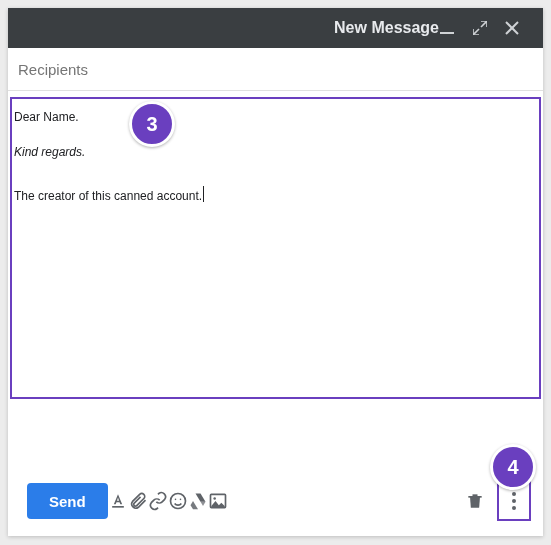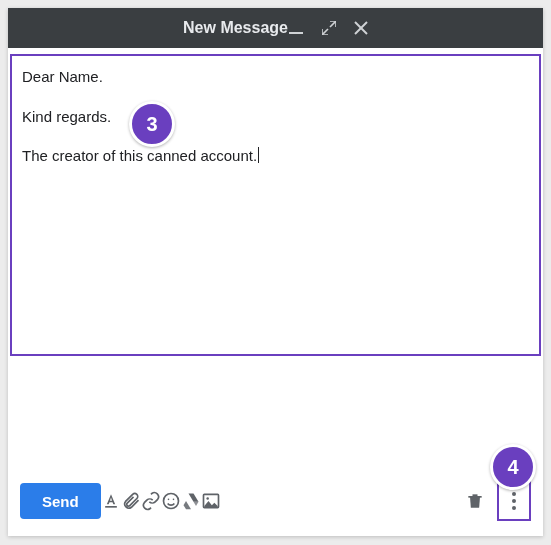--- a/index.html
+++ b/index.html
@@ -1,29 +1,29 @@
 <!DOCTYPE html>
 <html><head>
 <meta charset="utf-8">
 <style>
   html,body{margin:0;padding:0;font-family:Arial,Helvetica,sans-serif;background:#ececec;}
   .stage{width:551px;height:545px;position:relative;background:#ececec;}
   .window{position:absolute;left:8px;top:8px;width:535px;height:528px;background:#fff;box-shadow:0 1px 4px rgba(0,0,0,0.2);}
-  .titlebar{background:#3a3e41;height:40px;display:flex;align-items:center;justify-content:center;padding:0 24px;color:#e8eaed;}
+  .titlebar{background:#3a3e41;height:40px;display:flex;align-items:center;justify-content:flex-end;padding:0 24px;color:#e8eaed;}
   .titlebar .title{font-size:16px;font-weight:600;}
   .titlebar .controls{display:flex;align-items:center;gap:18px;color:#cfd2d5;}
   .titlebar .controls span, .titlebar .controls svg{cursor:pointer;}
   .field{height:42px;display:flex;align-items:center;padding:0 10px;border-bottom:1px solid #e0e0e0;color:#757575;font-size:15px;}
   .body-wrap{padding:6px 2px 0 2px;}
-  .body{border:2px solid #6a3fbf;margin:0 0 0 0;padding:10px 10px 12px 10px;min-height:276px;font-size:15px;color:#202124;line-height:1.45;position:relative;}
+  .body{border:2px solid #6a3fbf;margin:0 0 0 0;padding:10px 10px 12px 2px;min-height:276px;font-size:12px;color:#202124;line-height:1.45;position:relative;}
   .body p{margin:0 0 18px 0;}
-  .body p.tight{margin-bottom:17px;}
+  .body p.tight{margin-bottom:24px;font-style:italic;}
   .caret{display:inline-block;width:1px;height:16px;background:#202124;vertical-align:-2px;margin-left:1px;}
   .toolbar{position:absolute;left:0;right:0;bottom:0;height:62px;display:flex;align-items:center;justify-content:space-between;padding:0 12px 4px 12px;}
-  .toolbar-left{display:flex;align-items:center;}
+  .toolbar-left{display:flex;align-items:center;margin-left:7px;}
   .send-btn{background:#2b7de9;color:#fff;border:none;border-radius:4px;height:36px;padding:0 22px;font-size:15px;font-weight:600;cursor:pointer;}
   .icon{width:20px;height:20px;color:#5f6368;display:inline-flex;align-items:center;justify-content:center;}
   .toolbar-right{display:flex;align-items:center;gap:12px;}
   .more-box{border:2px solid #6a3fbf;width:30px;height:36px;display:flex;align-items:center;justify-content:center;}
   .badge{position:absolute;width:40px;height:40px;border-radius:50%;background:#6a3fbf;border:3px solid #fff;color:#fff;font-weight:700;font-size:20px;display:flex;align-items:center;justify-content:center;box-shadow:0 1px 3px rgba(0,0,0,0.3);z-index:5;}
   svg{display:block;}
 </style>
 </head>
 <body>
 <div class="stage">
@@ -47,20 +47,23 @@
         </span>
         <span>
           <svg width="14" height="14" viewBox="0 0 14 14" stroke="currentColor" stroke-width="2">
               <line x1="1" y1="1" x2="13" y2="13"></line>
               <line x1="13" y1="1" x2="1" y2="13"></line>
             </svg>
         </span>
       </div>
     </div>
 
+    <div class="field">
+      <span>Recipients</span>
+    </div>
 
     <div class="body-wrap">
       <div class="body">
         <p>Dear Name.</p>
         <p class="tight">Kind regards.</p>
         <p style="margin:0;"><span>The creator of this canned account.</span><span class="caret"></span></p>
       </div>
     </div>
 
     <div class="toolbar">

